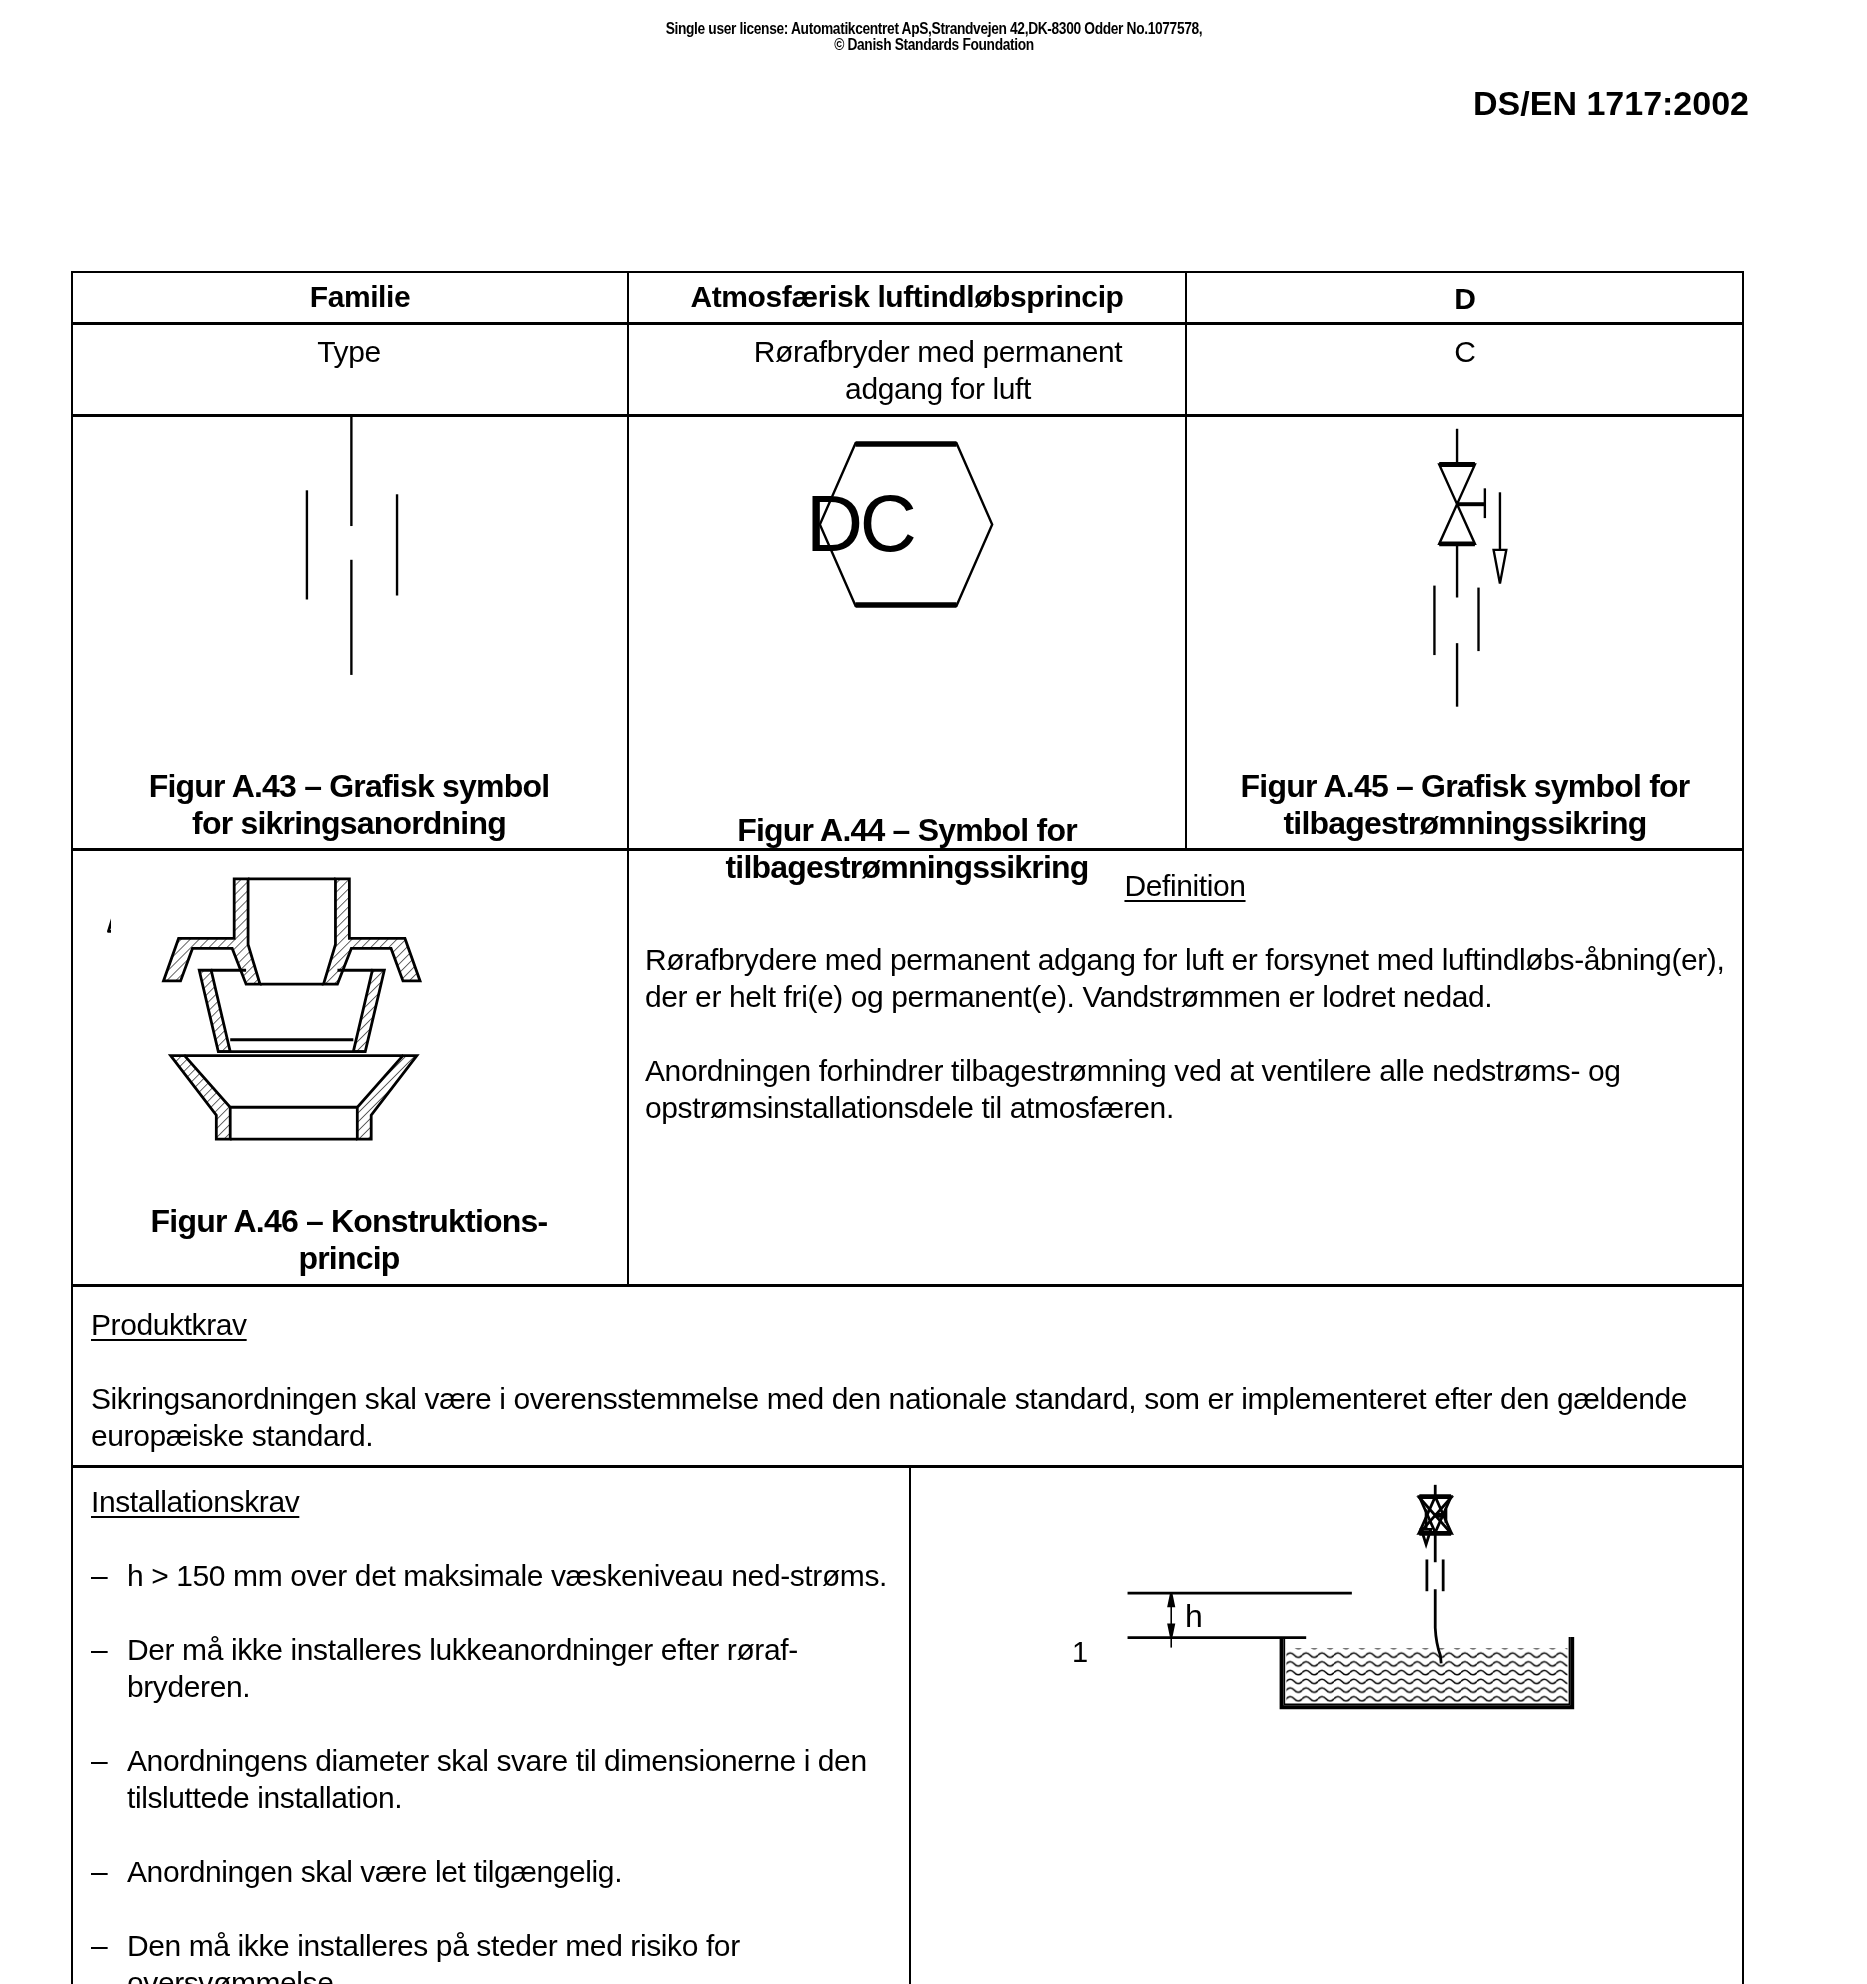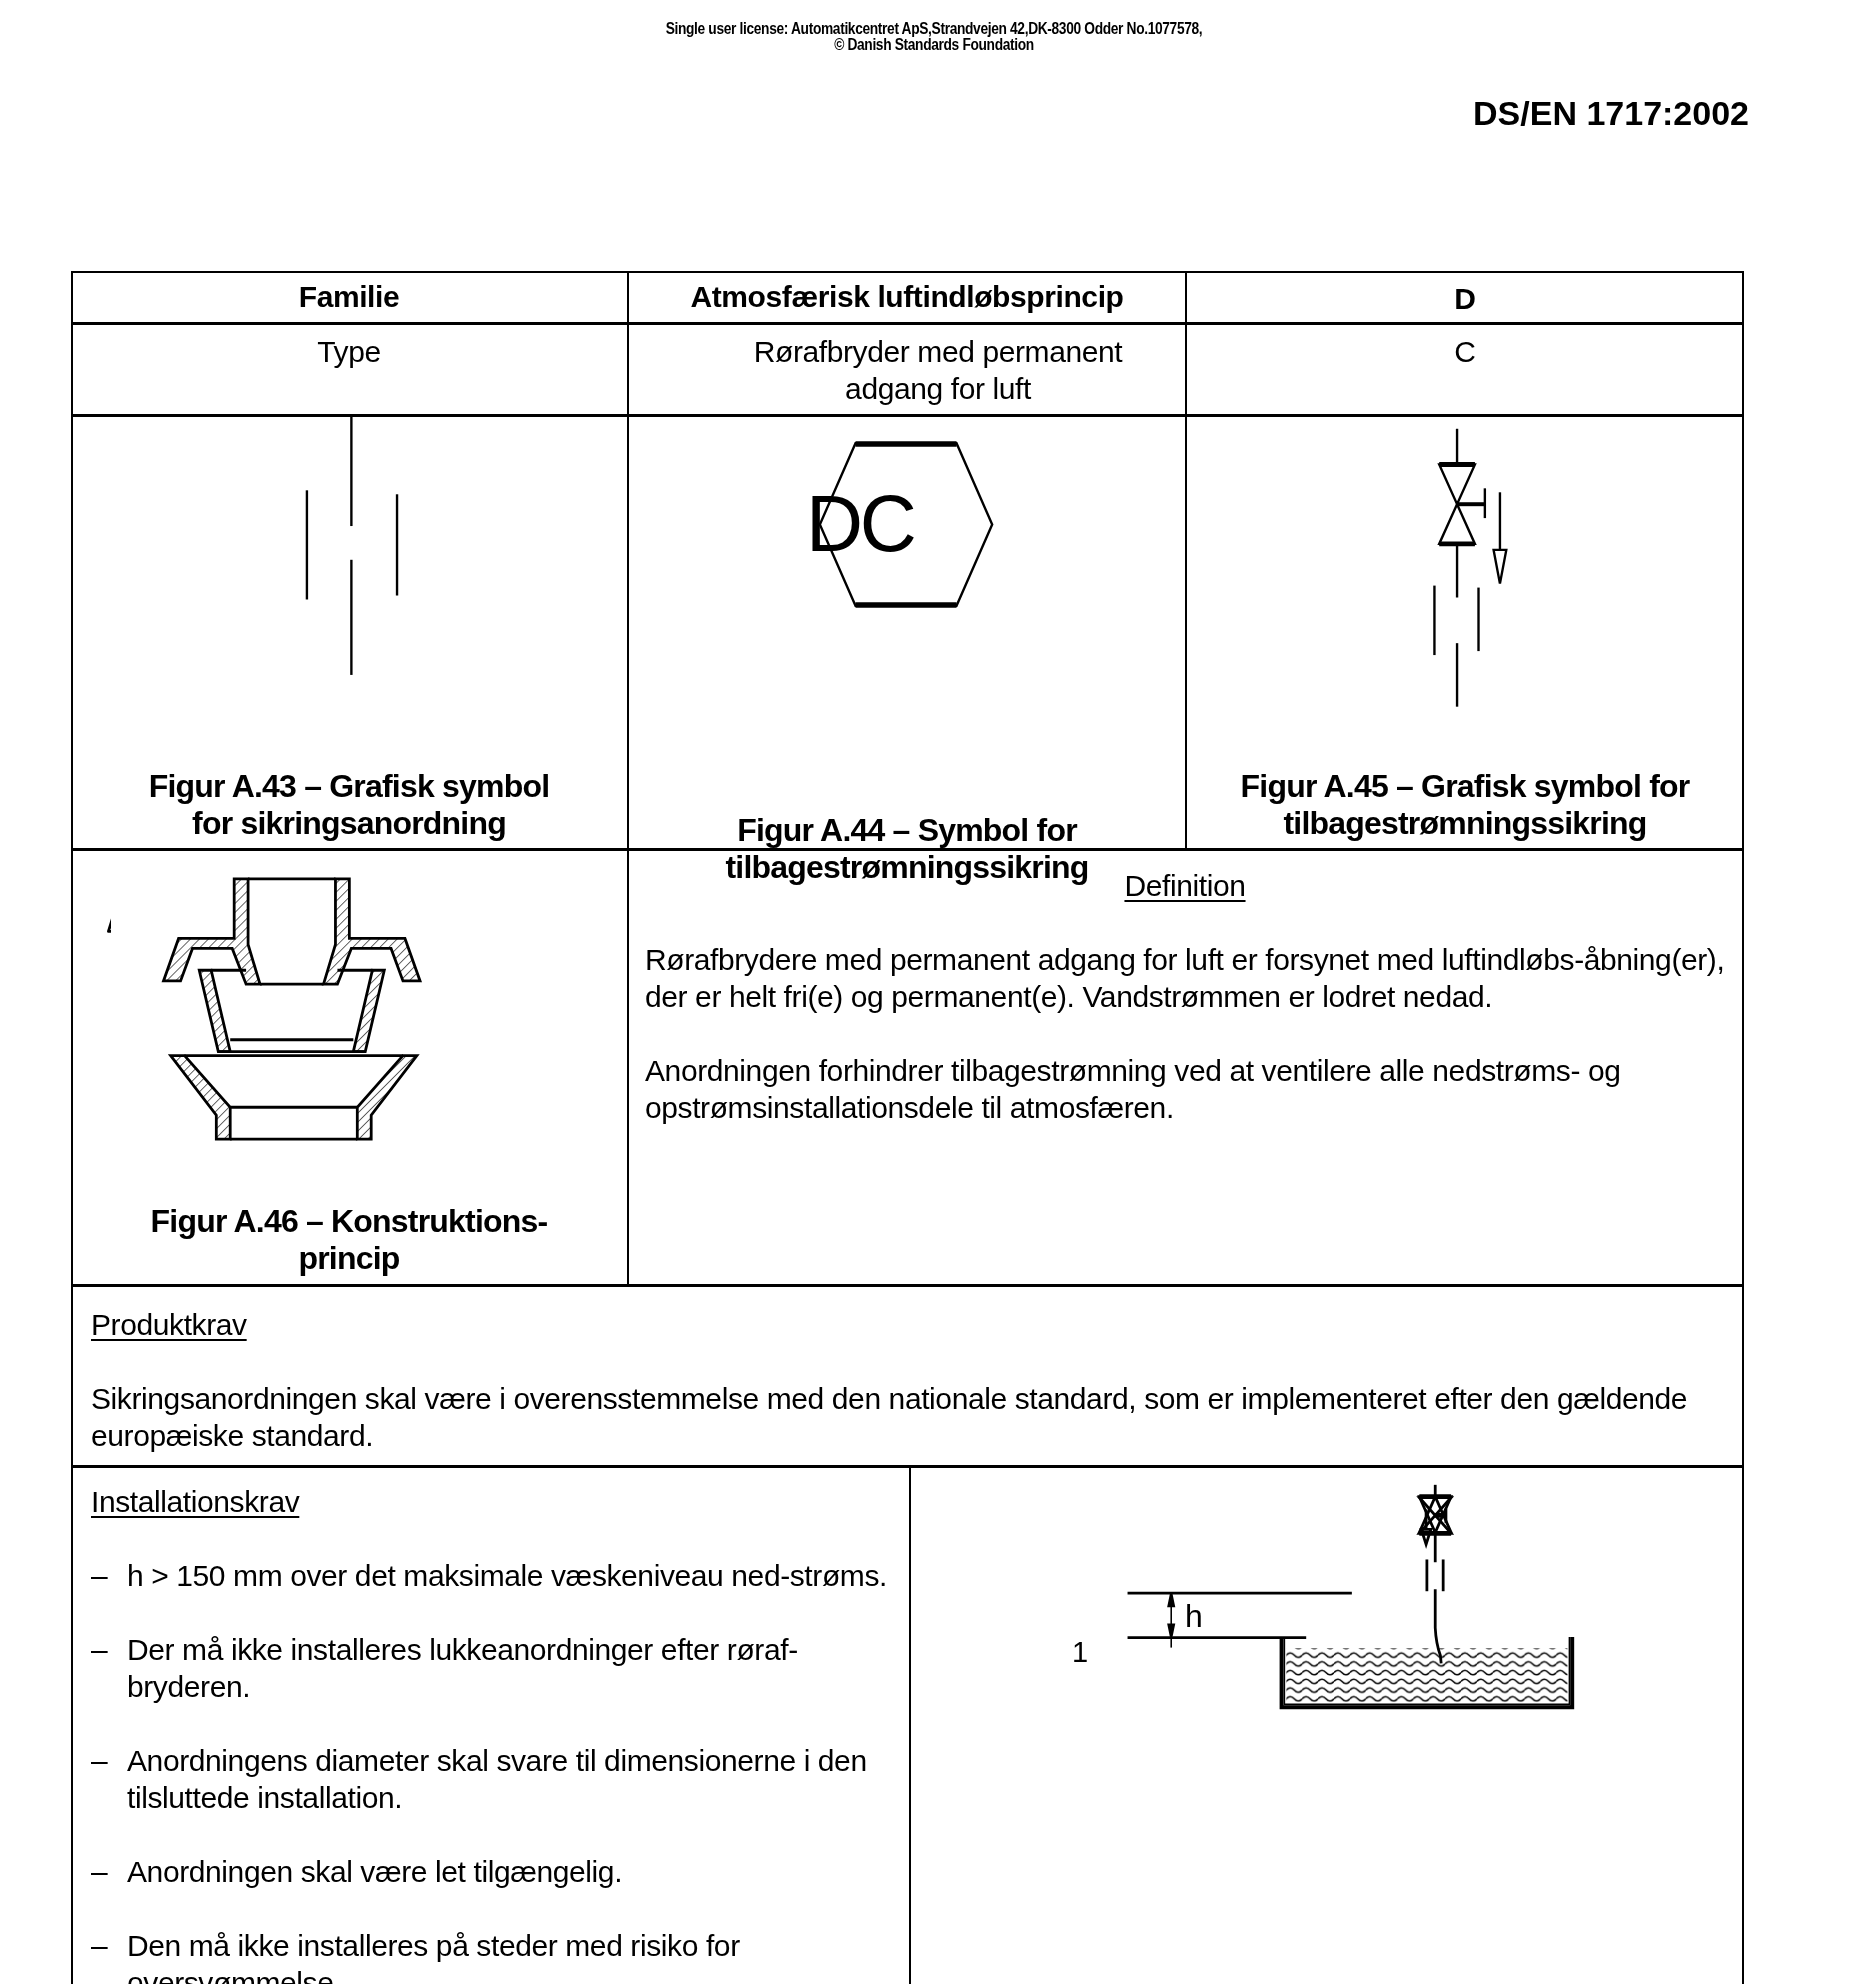--- a/index.html
+++ b/index.html
@@ -1,19 +1,19 @@
 <!DOCTYPE html>
 <html style="font-size:6.4px"><head>
 <meta charset="utf-8">
 <style>
   html, body { margin: 0; padding: 0; background: #ffffff; }
   body { width: 1868px; height: 2737px; position: relative; overflow: hidden; font-family: "Liberation Sans", sans-serif; color: #000; }
   .abs { position: absolute; }
   .license { left: 0; width: 1868px; top: 20.6px; text-align: center; font-family: "Liberation Sans", sans-serif; font-weight: bold; font-size: 16px; line-height: 16px; letter-spacing: -0.4px; transform: scaleX(0.86); transform-origin: 934px 0; }
-  .docid { right: 119px; top: 93px; font-weight: bold; font-size: 34px; line-height: 40px; }
+  .docid { right: 119px; top: 83px; font-weight: bold; font-size: 34px; line-height: 40px; }
 
   .grid { position: absolute; border: 2.4px solid #000; box-sizing: border-box; }
   .hline { position: absolute; background: #000; }
   .vline { position: absolute; background: #000; }
 
   .cell-text { position: absolute; text-align: center; font-size: 30px; line-height: 37px; }
   .bold { font-weight: bold; }
   .cond { letter-spacing: -0.4px; }
   .caption { position: absolute; text-align: center; font-weight: bold; font-size: 32px; line-height: 37px; letter-spacing: -0.8px; }
 
@@ -39,21 +39,21 @@
 <div class="hline" style="left:71px; top:322px; width:1673px; height:3.2px;"></div>
 <div class="hline" style="left:71px; top:414px; width:1673px; height:3.2px;"></div>
 <div class="hline" style="left:71px; top:848px; width:1673px; height:3.2px;"></div>
 <div class="hline" style="left:71px; top:1284px; width:1673px; height:3.2px;"></div>
 <div class="hline" style="left:71px; top:1465px; width:1673px; height:3.2px;"></div>
 
 <div class="vline" style="left:627px; top:271px; width:1.6px; height:1014px;"></div>
 <div class="vline" style="left:1185px; top:271px; width:1.6px; height:578px;"></div>
 <div class="vline" style="left:909px; top:1466px; width:1.6px; height:808px;"></div>
 
-<div class="cell-text bold cond" style="left:71px; width:556px; top:278px;">Familie</div>
+<div class="cell-text bold cond" style="left:71px; width:556px; top:278px;padding-left:11px;">Familie</div>
 <div class="cell-text bold cond" style="left:629px; width:556px; top:278px;">Atmosfærisk luftindløbsprincip</div>
 <div class="cell-text bold" style="left:1187px; width:556px; top:280px;">D</div>
 
 <div class="cell-text cond" style="left:71px; width:556px; top:333px;">Type</div>
 <div class="cell-text cond" style="left:629px; width:618px; top:333px;">
   <div>Rørafbryder med permanent</div>
   <div>adgang for luft</div>
 </div>
 <div class="cell-text" style="left:1187px; width:556px; top:333px;">C</div>
 

